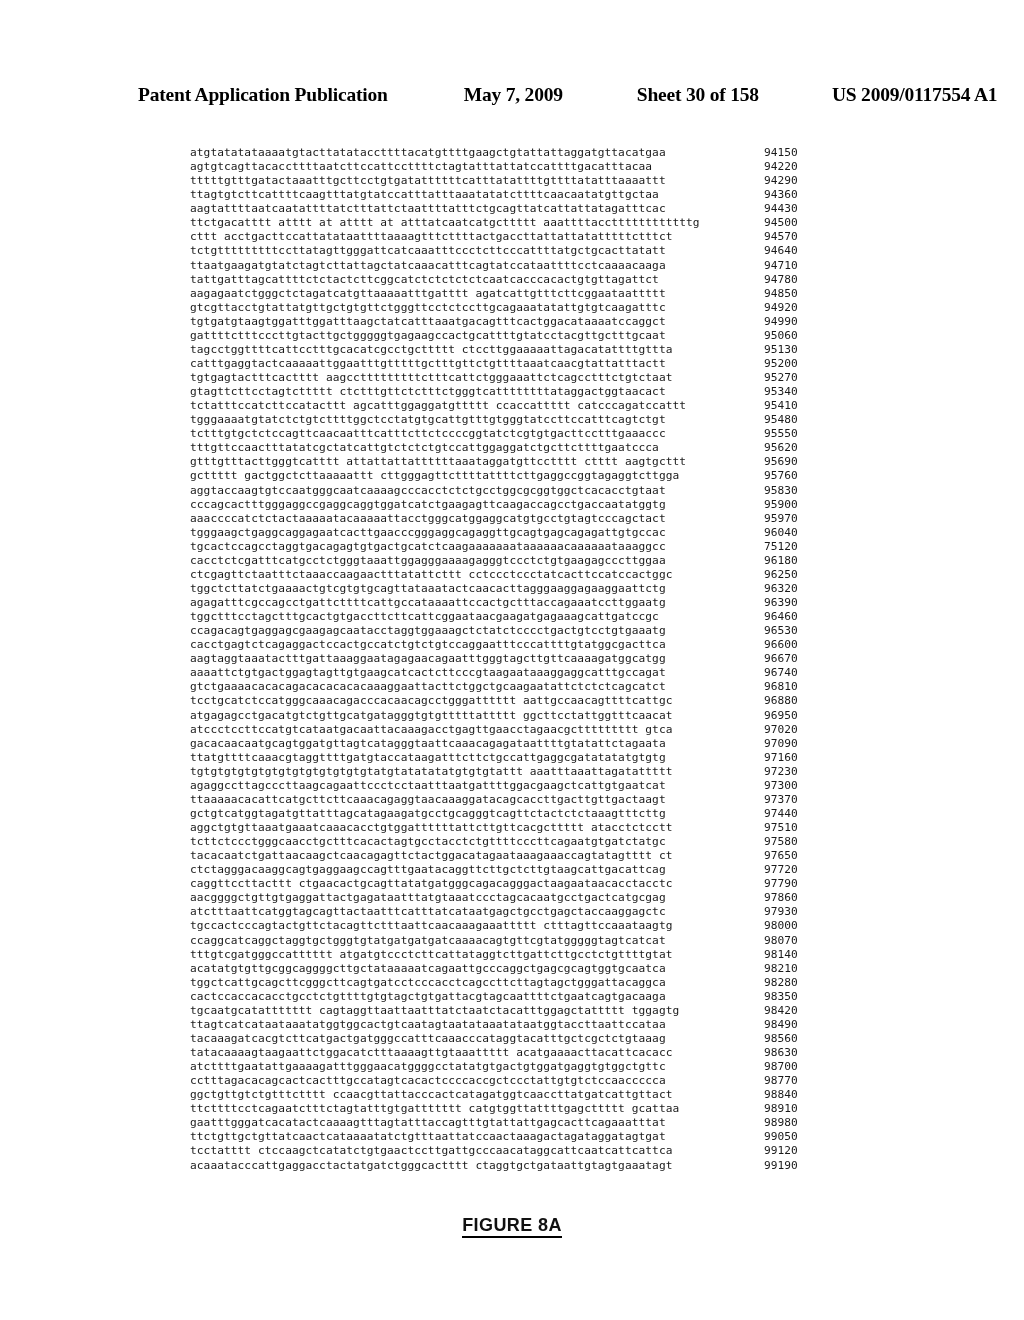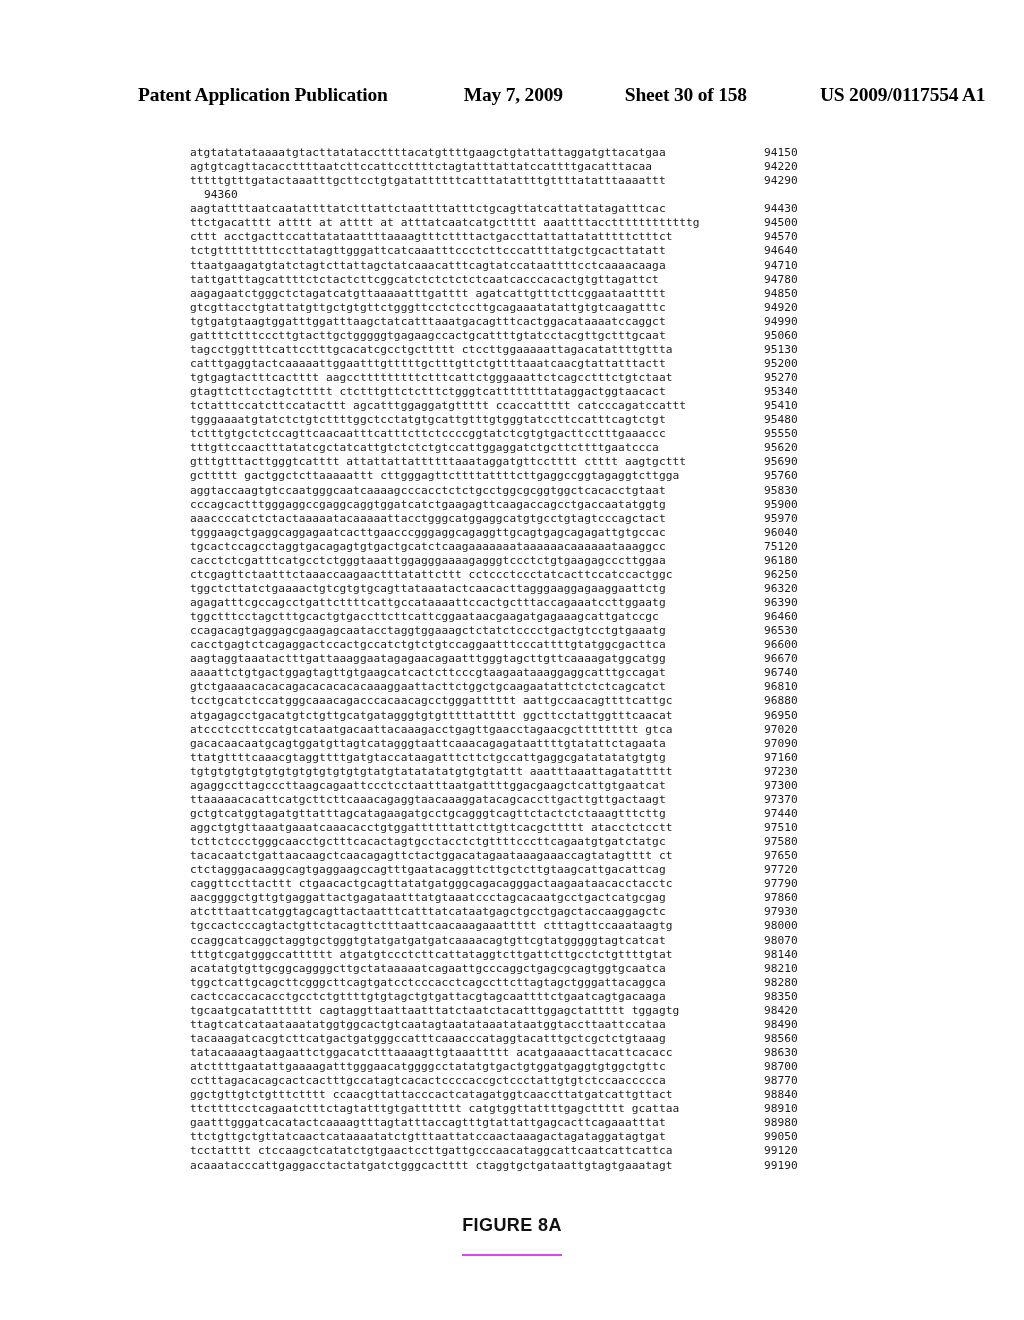--- a/index.html
+++ b/index.html
@@ -43,21 +43,21 @@
   }
   .hdr-pub {
     flex: 0 0 auto;
   }
   .hdr-date {
     flex: 0 0 auto;
     margin-left: 36px;
   }
   .hdr-sheet {
     flex: 0 0 auto;
-    margin-left: 22px;
+    margin-left: 34px;
     text-align: right;
   }
   .hdr-patno {
     flex: 0 0 auto;
     margin-left: 33px;
   }
 
   
   .seq-block {
     position: absolute;
@@ -98,41 +98,41 @@
     top: 1215px;
     width: 1024px;
     text-align: center;
     font-family: "Liberation Sans", sans-serif;
     font-weight: bold;
     font-size: 18px;
     letter-spacing: 0.4px;
     color: #111111;
   }
   .figure-caption span {
-    border-bottom: 2px solid #d946ef;
-    padding-bottom: 19px;
+    border-bottom: 2px solid #000000;
+    padding-bottom: 1px;
   }
 </style>
 </head>
 <body>
 
 <div class="page">
 
   <div class="page-header">
     <span class="hdr-pub">Patent Application Publication</span>
     <span class="hdr-date">May 7, 2009</span>
     <span class="hdr-sheet">Sheet 30 of 158</span>
     <span class="hdr-patno">US 2009/0117554 A1</span>
   </div>
 
   <div class="seq-block" id="seq-block">
       <div class="seq-row"><span class="seq-bases">atgtatatataaaatgtacttatataccttttacatgttttgaagctgtattattaggatgttacatgaa</span><span class="seq-num">94150</span></div>
       <div class="seq-row"><span class="seq-bases">agtgtcagttacaccttttaatcttccattccttttctagtatttattatccattttgacatttacaa</span><span class="seq-num">94220</span></div>
       <div class="seq-row"><span class="seq-bases">tttttgtttgatactaaatttgcttcctgtgatattttttcatttatattttgttttatatttaaaattt</span><span class="seq-num">94290</span></div>
-      <div class="seq-row"><span class="seq-num">94360</span></div>
+      <div class="seq-row"><span class="seq-bases">ttagtgtcttcattttcaagtttatgtatccatttatttaaatatatcttttcaacaatatgttgctaa</span><span class="seq-num">94360</span></div>
       <div class="seq-row"><span class="seq-bases">aagtattttaatcaatattttatctttattctaattttatttctgcagttatcattattatagatttcac</span><span class="seq-num">94430</span></div>
       <div class="seq-row"><span class="seq-bases">ttctgacatttt atttt at atttt at atttatcaatcatgcttttt aaattttaccttttttttttttg</span><span class="seq-num">94500</span></div>
       <div class="seq-row"><span class="seq-bases">cttt acctgacttccattatataattttaaaagtttcttttactgaccttattattatatttttctttct</span><span class="seq-num">94570</span></div>
       <div class="seq-row"><span class="seq-bases">tctgtttttttttccttatagttgggattcatcaaatttccctcttcccattttatgctgcacttatatt</span><span class="seq-num">94640</span></div>
       <div class="seq-row"><span class="seq-bases">ttaatgaagatgtatctagtcttattagctatcaaacatttcagtatccataattttcctcaaaacaaga</span><span class="seq-num">94710</span></div>
       <div class="seq-row"><span class="seq-bases">tattgatttagcattttctctactcttcggcatctctctctctcaatcacccacactgtgttagattct</span><span class="seq-num">94780</span></div>
       <div class="seq-row"><span class="seq-bases">aagagaatctgggctctagatcatgttaaaaatttgatttt agatcattgtttcttcggaataattttt</span><span class="seq-num">94850</span></div>
       <div class="seq-row"><span class="seq-bases">gtcgttacctgtattatgttgctgtgttctgggttcctctccttgcagaaatatattgtgtcaagatttc</span><span class="seq-num">94920</span></div>
       <div class="seq-row"><span class="seq-bases">tgtgatgtaagtggatttggatttaagctatcatttaaatgacagtttcactggacataaaatccaggct</span><span class="seq-num">94990</span></div>
       <div class="seq-row"><span class="seq-bases">gattttctttcccttgtacttgctgggggtgagaagccactgcattttgtatcctacgttgctttgcaat</span><span class="seq-num">95060</span></div>

